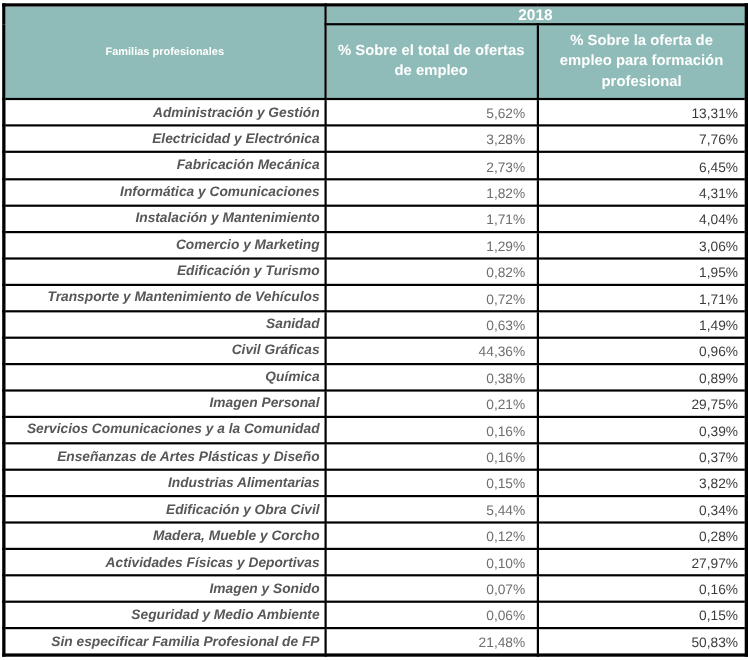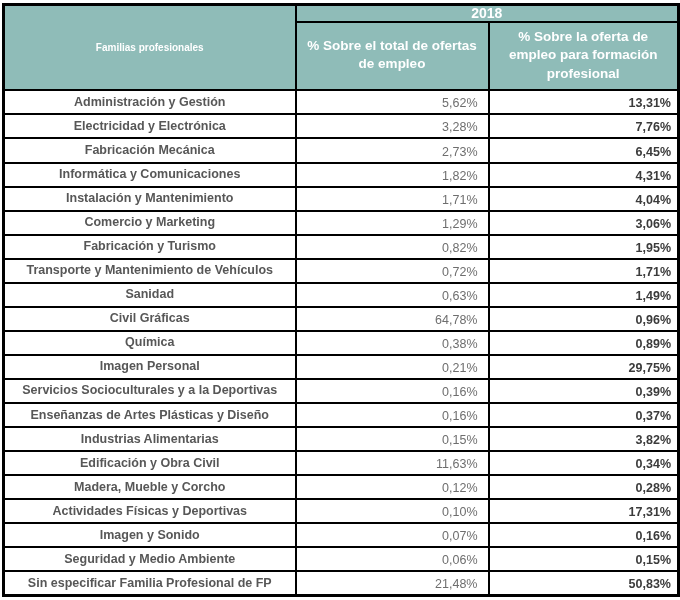--- a/index.html
+++ b/index.html
@@ -48,37 +48,38 @@
     height:68px;
     font-size:13.5px;
     line-height:1.35;
     padding:1px 6px 3px 6px;
   }
   tbody tr{height:24px;}
   td.family{
     font-size:12.5px;
     font-weight:bold;
     color:var(--family-text);
-    text-align:center;
+    text-align:right;
     vertical-align:middle;
     padding:0 4px 1px 4px;
     white-space:nowrap;
+    font-style:italic;
   }
   td.total{
     font-size:12.5px;
     font-weight:normal;
     color:var(--total-text);
     text-align:right;
     vertical-align:bottom;
     padding:0 10px 3px 0;
     white-space:nowrap;
   }
   td.fp{
     font-size:12.5px;
-    font-weight:bold;
+    font-weight:normal;
     color:var(--fp-text);
     text-align:right;
     vertical-align:bottom;
     padding:0 6px 3px 4px;
     white-space:nowrap;
   }
 </style>
 </head>
 <body>
 
@@ -130,89 +131,89 @@
     <td class="fp">4,04%</td>
   </tr>
 
   <tr>
     <td class="family">Comercio y Marketing</td>
     <td class="total">1,29%</td>
     <td class="fp">3,06%</td>
   </tr>
 
   <tr>
-    <td class="family">Fabricación y Turismo</td>
+    <td class="family">Edificación y Turismo</td>
     <td class="total">0,82%</td>
     <td class="fp">1,95%</td>
   </tr>
 
   <tr>
     <td class="family">Transporte y Mantenimiento de Vehículos</td>
     <td class="total">0,72%</td>
     <td class="fp">1,71%</td>
   </tr>
 
   <tr>
     <td class="family">Sanidad</td>
     <td class="total">0,63%</td>
     <td class="fp">1,49%</td>
   </tr>
 
   <tr>
     <td class="family">Civil Gráficas</td>
-    <td class="total">64,78%</td>
+    <td class="total">44,36%</td>
     <td class="fp">0,96%</td>
   </tr>
 
   <tr>
     <td class="family">Química</td>
     <td class="total">0,38%</td>
     <td class="fp">0,89%</td>
   </tr>
 
   <tr>
     <td class="family">Imagen Personal</td>
     <td class="total">0,21%</td>
     <td class="fp">29,75%</td>
   </tr>
 
   <tr>
-    <td class="family">Servicios Socioculturales y a la Deportivas</td>
+    <td class="family">Servicios Comunicaciones y a la Comunidad</td>
     <td class="total">0,16%</td>
     <td class="fp">0,39%</td>
   </tr>
 
   <tr>
     <td class="family">Enseñanzas de Artes Plásticas y Diseño</td>
     <td class="total">0,16%</td>
     <td class="fp">0,37%</td>
   </tr>
 
   <tr>
     <td class="family">Industrias Alimentarias</td>
     <td class="total">0,15%</td>
     <td class="fp">3,82%</td>
   </tr>
 
   <tr>
     <td class="family">Edificación y Obra Civil</td>
-    <td class="total">11,63%</td>
+    <td class="total">5,44%</td>
     <td class="fp">0,34%</td>
   </tr>
 
   <tr>
     <td class="family">Madera, Mueble y Corcho</td>
     <td class="total">0,12%</td>
     <td class="fp">0,28%</td>
   </tr>
 
   <tr>
     <td class="family">Actividades Físicas y Deportivas</td>
     <td class="total">0,10%</td>
-    <td class="fp">17,31%</td>
+    <td class="fp">27,97%</td>
   </tr>
 
   <tr>
     <td class="family">Imagen y Sonido</td>
     <td class="total">0,07%</td>
     <td class="fp">0,16%</td>
   </tr>
 
   <tr>
     <td class="family">Seguridad y Medio Ambiente</td>

